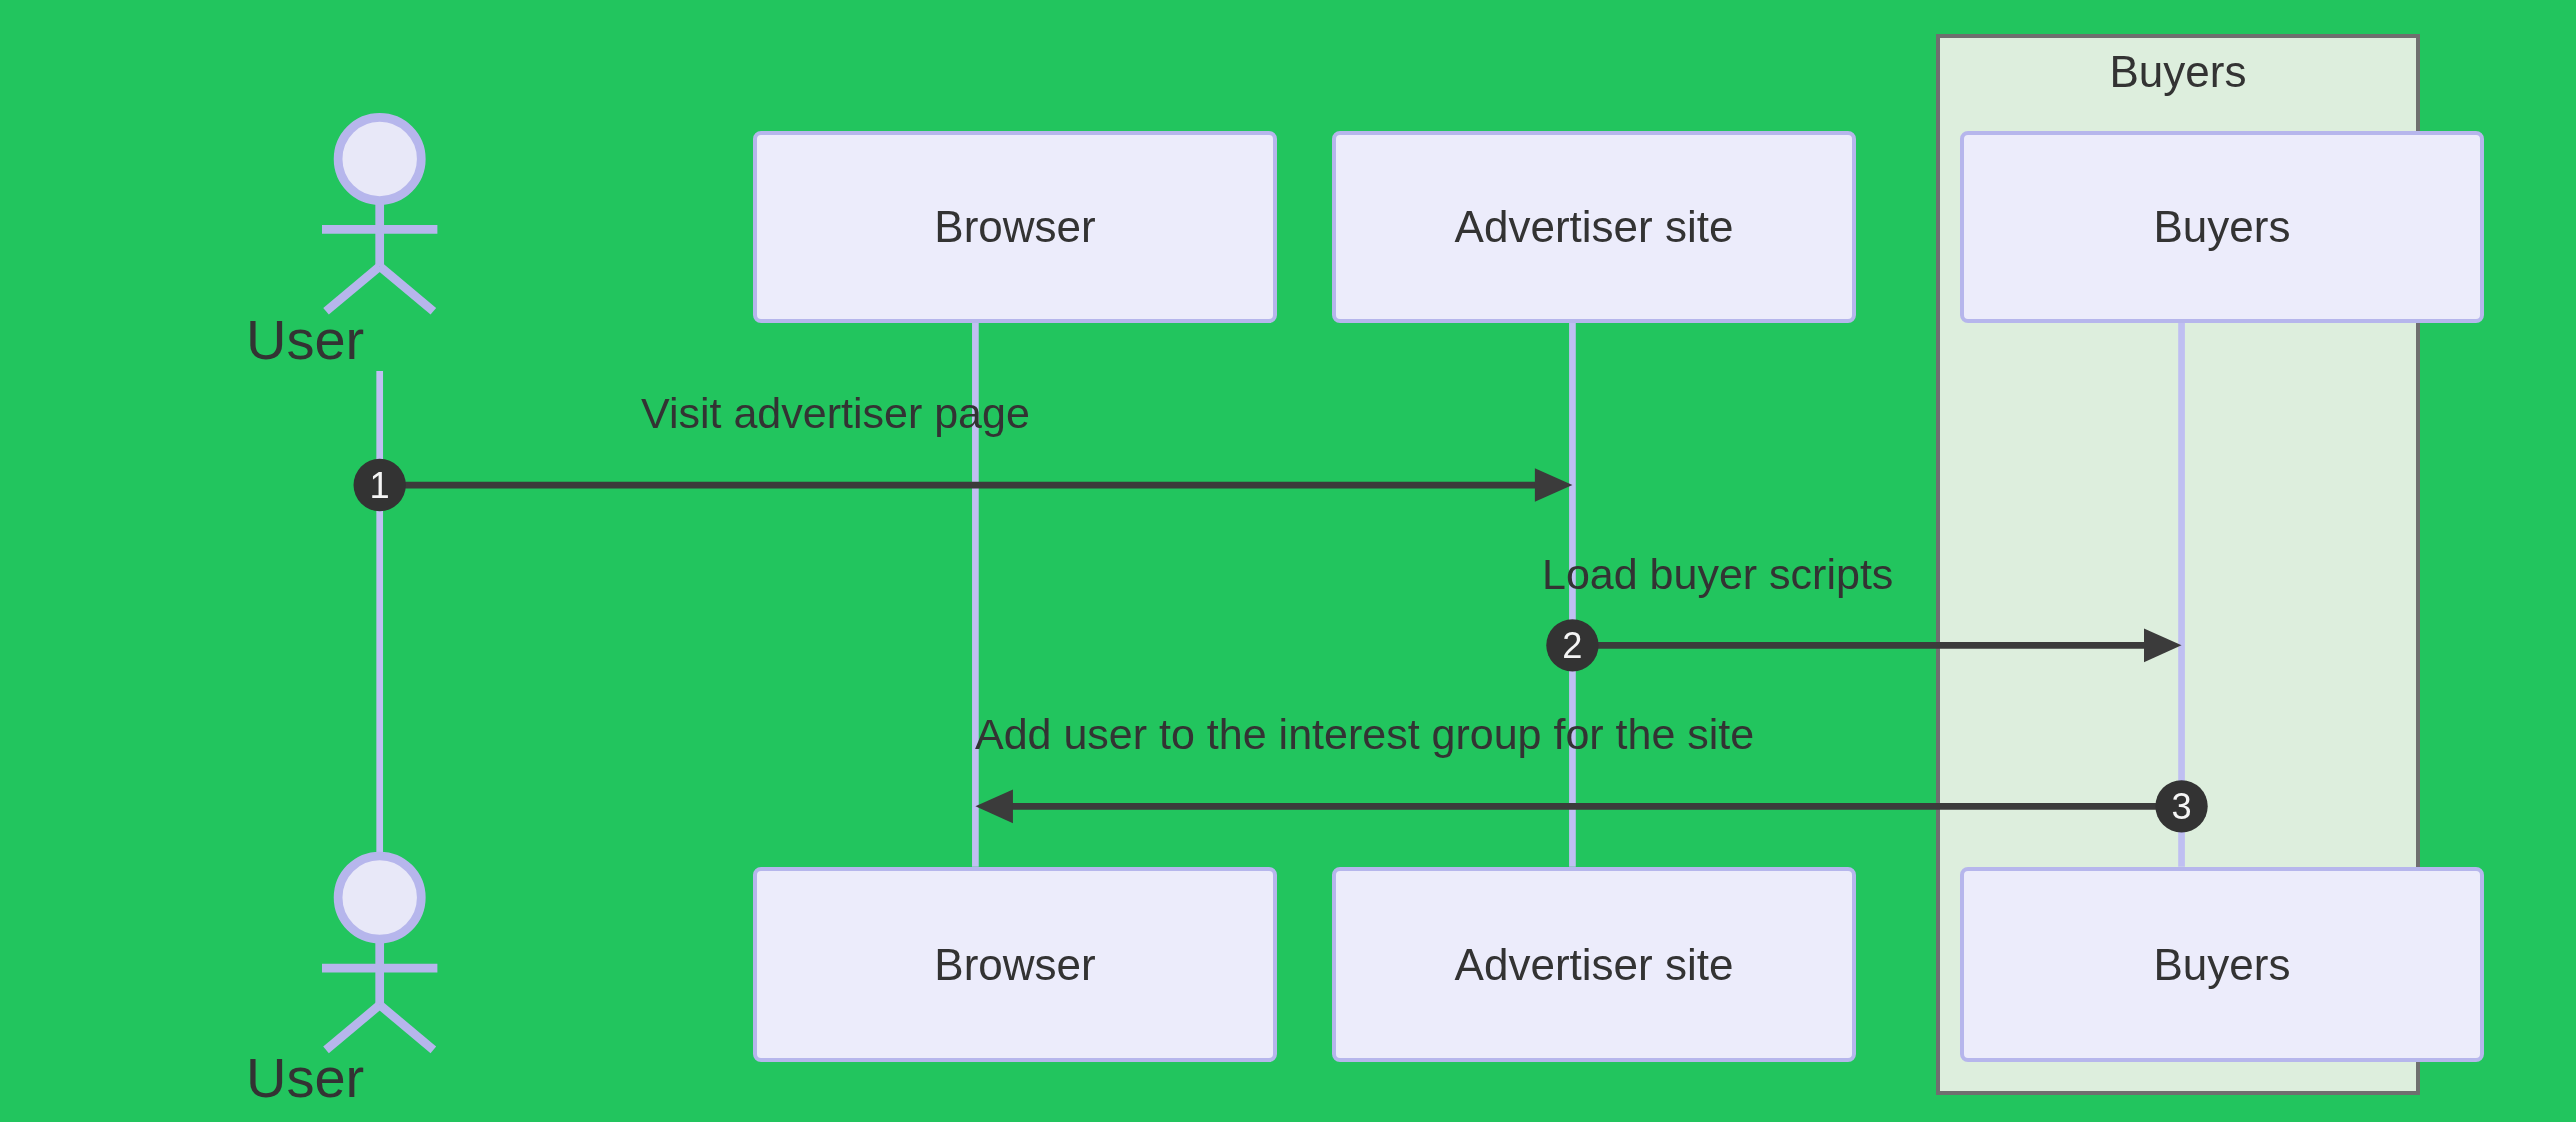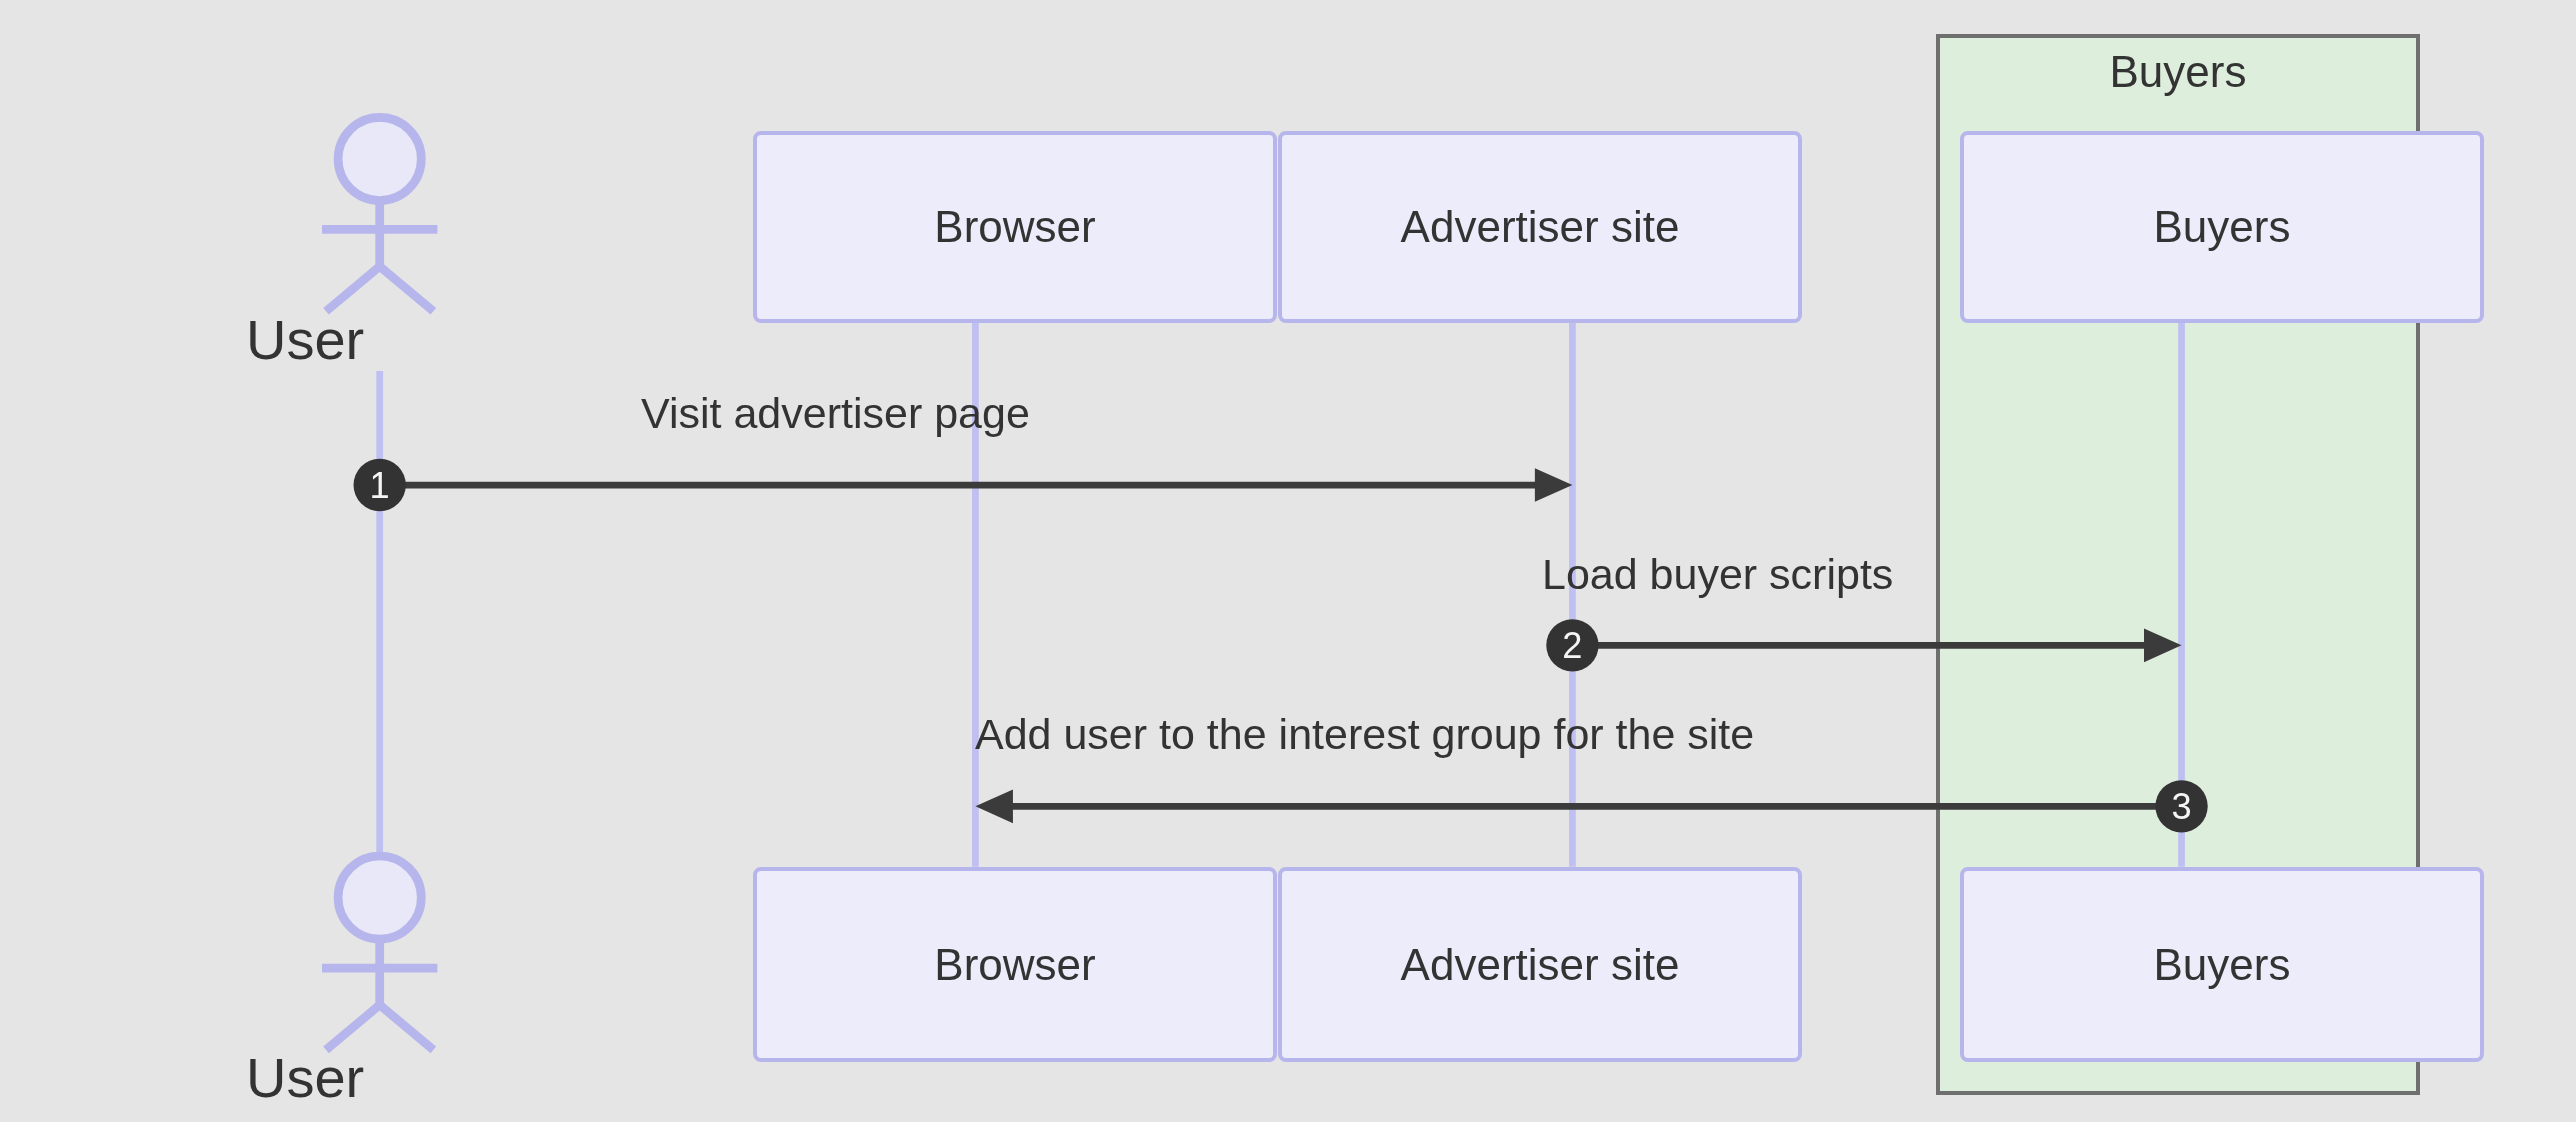--- a/index.html
+++ b/index.html
@@ -5,21 +5,21 @@
   html, body {
     margin: 0;
     padding: 0;
     background: #ffffff;
     font-family: "Liberation Sans", "DejaVu Sans", sans-serif;
   }
   .canvas {
     position: relative;
     width: 2576px;
     height: 1123px;
-    background: #e5e5e5;
+    background: #22c55e;
     overflow: hidden;
   }
   
   .group-box {
     position: absolute;
     left: 1936px;
     top: 34px;
     width: 476px;
     height: 1053px;
     background: #ddeedd;
@@ -51,21 +51,21 @@
     display: flex;
     align-items: center;
     justify-content: center;
     font-size: 44px;
     color: #333333;
     box-sizing: border-box;
   }
   .row-top    { top: 131px;  height: 192px; }
   .row-bottom { top: 867px; height: 195px; }
   .p-browser    { left: 753px; }
-  .p-advertiser { left: 1278px; }
+  .p-advertiser { left: 1332px; }
   .p-buyers     { left: 1960px; }
   .actor-label {
     position: absolute;
     width: 268px;
     text-align: left;
     font-size: 56px;
     color: #333333;
   }
   .msg-label {
     position: absolute;

